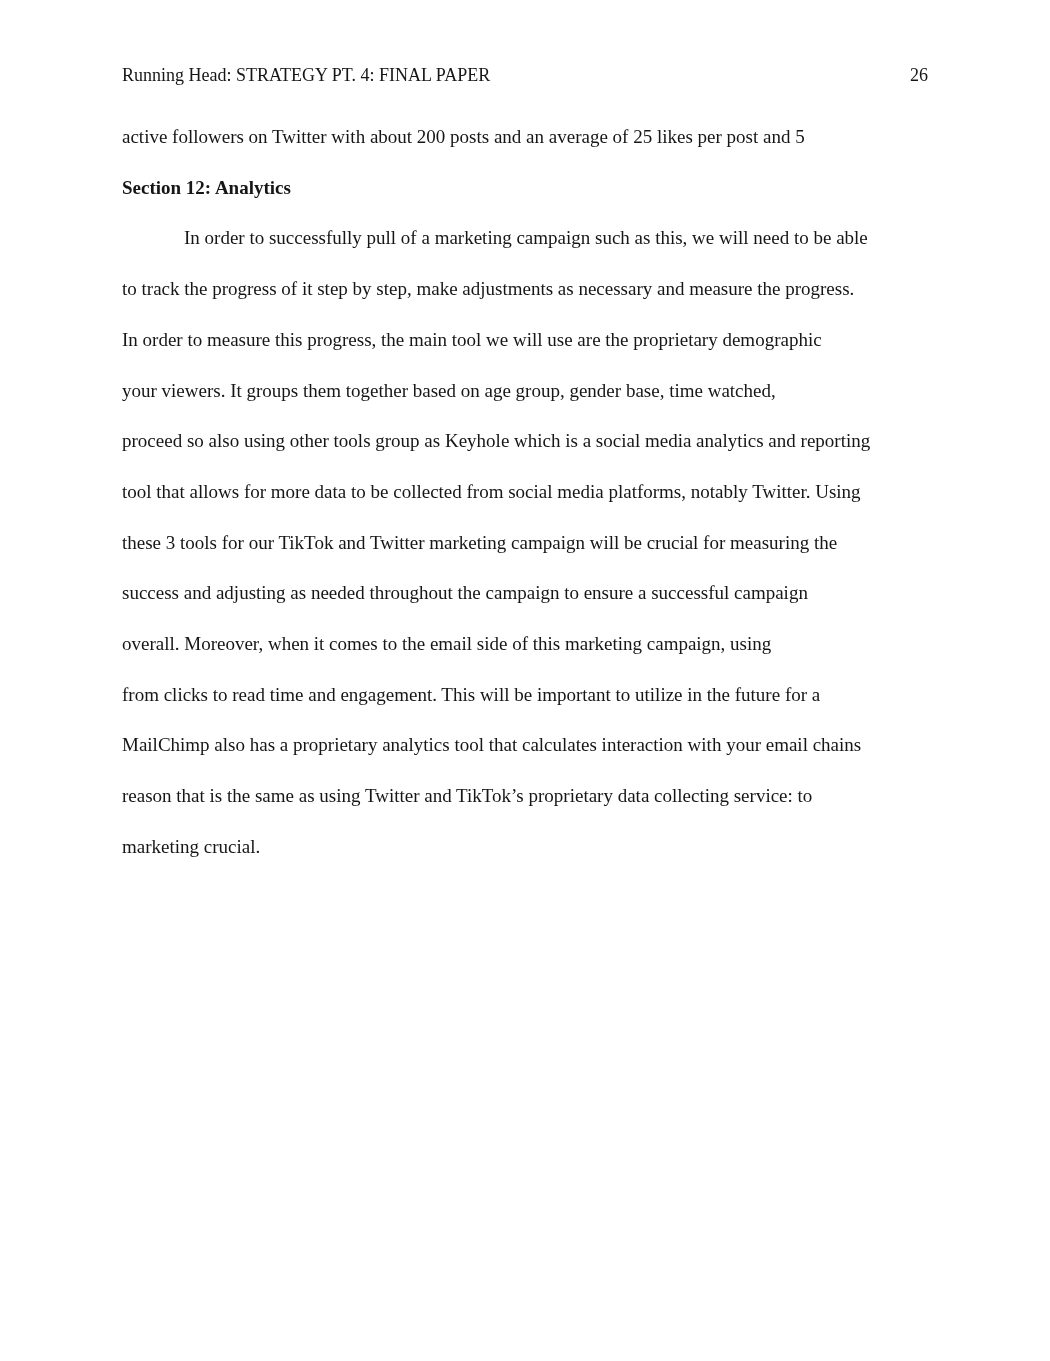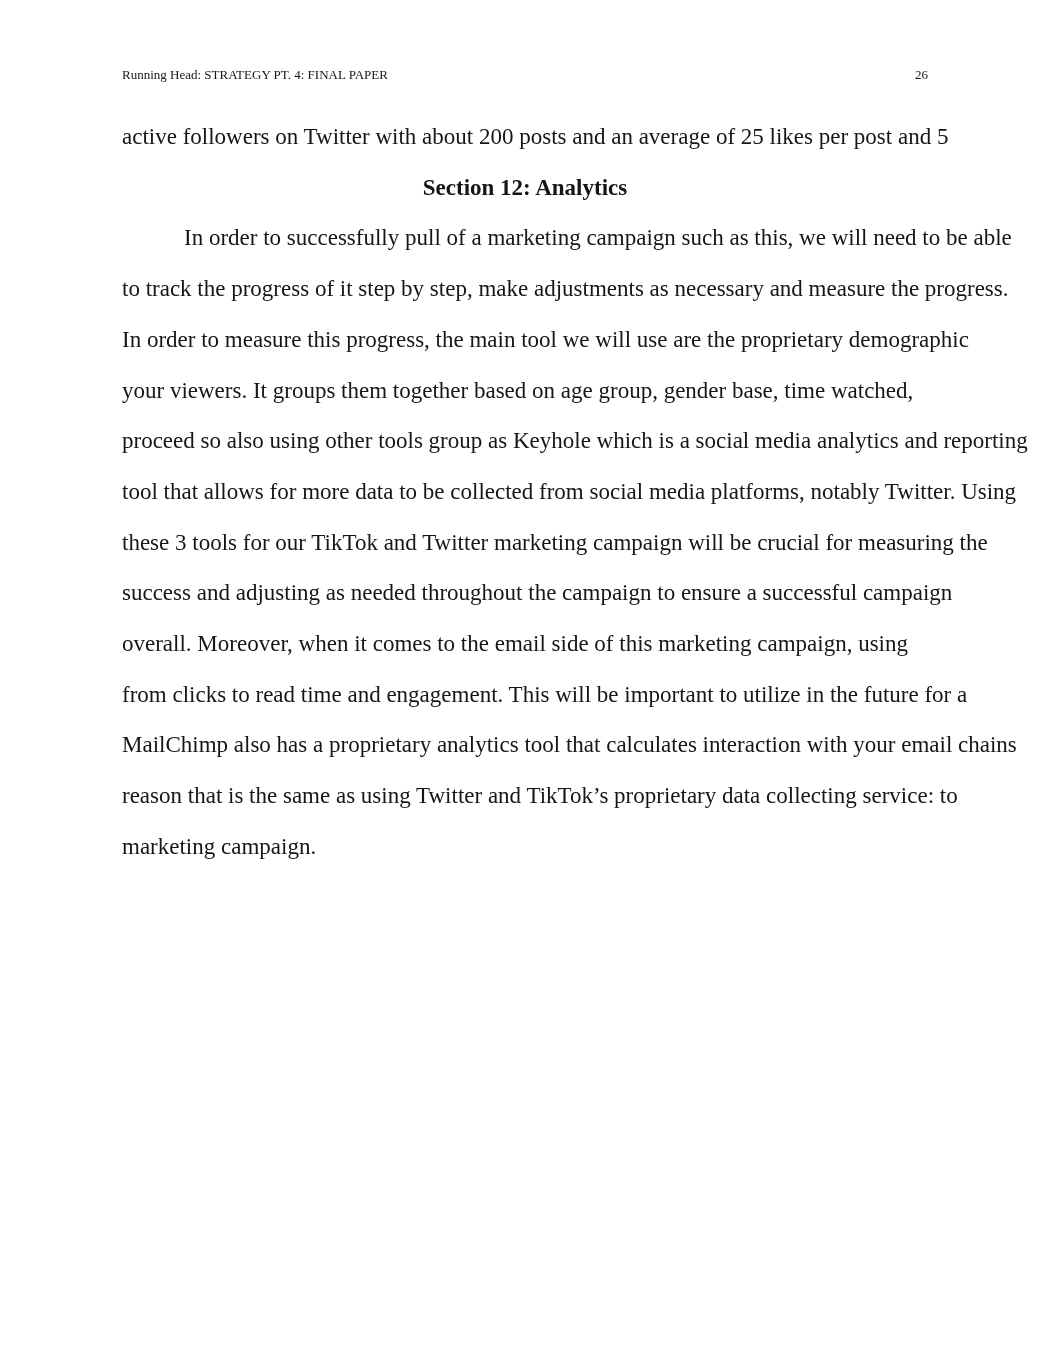--- a/index.html
+++ b/index.html
@@ -19,40 +19,39 @@
   .content {
     position: absolute;
     left: 122px;
     top: 62px;
     width: 806px;
   }
   .header-row {
     display: flex;
     justify-content: space-between;
     align-items: baseline;
-    font-size: 13px;
+    font-size: 18px;
     line-height: 26px;
     text-align: right;
   }
   .body-text {
     margin-top: 24px;
-    font-size: 23px;
+    font-size: 19px;
     line-height: 50.7px;
   }
   .line {
     white-space: nowrap;
   }
   .line.heading {
-    text-align: center;
+    text-align: left;
     font-weight: bold;
     white-space: normal;
   }
   .line.indent {
     padding-left: 62px;
-    text-align: right;
   }
 </style>
 </head>
 <body>
 
 <div class="page" style="background: rgb(255, 255, 255); color: rgb(22, 22, 22);">
   <div class="content">
     <div class="header-row">
       <span>Running Head: STRATEGY PT. 4: FINAL PAPER</span>
       <span>26</span>
@@ -65,16 +64,16 @@
         <div class="line">In order to measure this progress, the main tool we will use are the proprietary demographic</div>
         <div class="line">your viewers. It groups them together based on age group, gender base, time watched,</div>
         <div class="line">proceed so also using other tools group as Keyhole which is a social media analytics and reporting</div>
         <div class="line">tool that allows for more data to be collected from social media platforms, notably Twitter. Using</div>
         <div class="line">these 3 tools for our TikTok and Twitter marketing campaign will be crucial for measuring the</div>
         <div class="line">success and adjusting as needed throughout the campaign to ensure a successful campaign</div>
         <div class="line">overall. Moreover, when it comes to the email side of this marketing campaign, using</div>
         <div class="line">from clicks to read time and engagement. This will be important to utilize in the future for a</div>
         <div class="line">MailChimp also has a proprietary analytics tool that calculates interaction with your email chains</div>
         <div class="line">reason that is the same as using Twitter and TikTok’s proprietary data collecting service: to</div>
-        <div class="line">marketing campaign.</div>
+        <div class="line">marketing crucial.</div>
       </div>
   </div>
 </div>
 
 </body></html>

